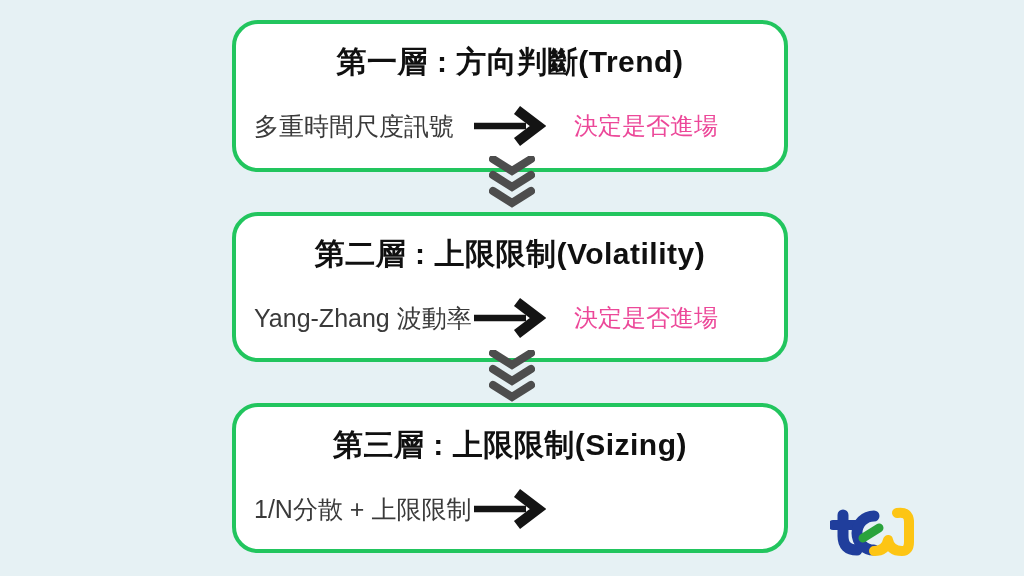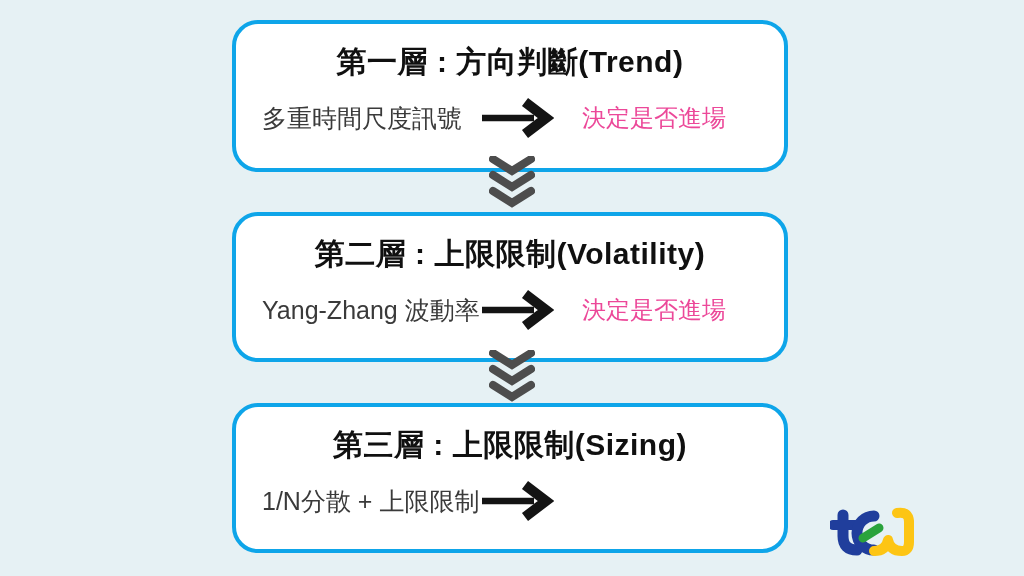--- a/index.html
+++ b/index.html
@@ -9,21 +9,21 @@
     height: 576px;
     background: #e6f1f4;
     overflow: hidden;
     font-family: "Liberation Sans", "DejaVu Sans", sans-serif;
   }
   .layer-box {
     position: absolute;
     left: 232px;
     width: 556px;
     background: #ffffff;
-    border: 4px solid #0ea5e9;
+    border: 4px solid #22c55e;
     border-radius: 26px;
     box-sizing: border-box;
     z-index: 1;
   }
   #layer1 { top: 20px;  height: 152px; }
   #layer2 { top: 212px; height: 150px; }
   #layer3 { top: 403px; height: 150px; }
 
   .box-title {
     margin: 18px 10px 0;
@@ -31,22 +31,22 @@
     font-size: 30px;
     font-weight: bold;
     color: #101010;
     line-height: 40px;
     letter-spacing: 0.5px;
     white-space: nowrap;
   }
   .box-row {
     display: flex;
     align-items: center;
-    margin-top: 16px;
-    padding-left: 26px;
+    margin-top: 24px;
+    padding-left: 18px;
   }
   .left-label {
     flex: none;
     width: 218px;
     font-size: 25px;
     color: #3a3a3a;
     white-space: nowrap;
   }
   .right-label {
     margin-left: 28px;

